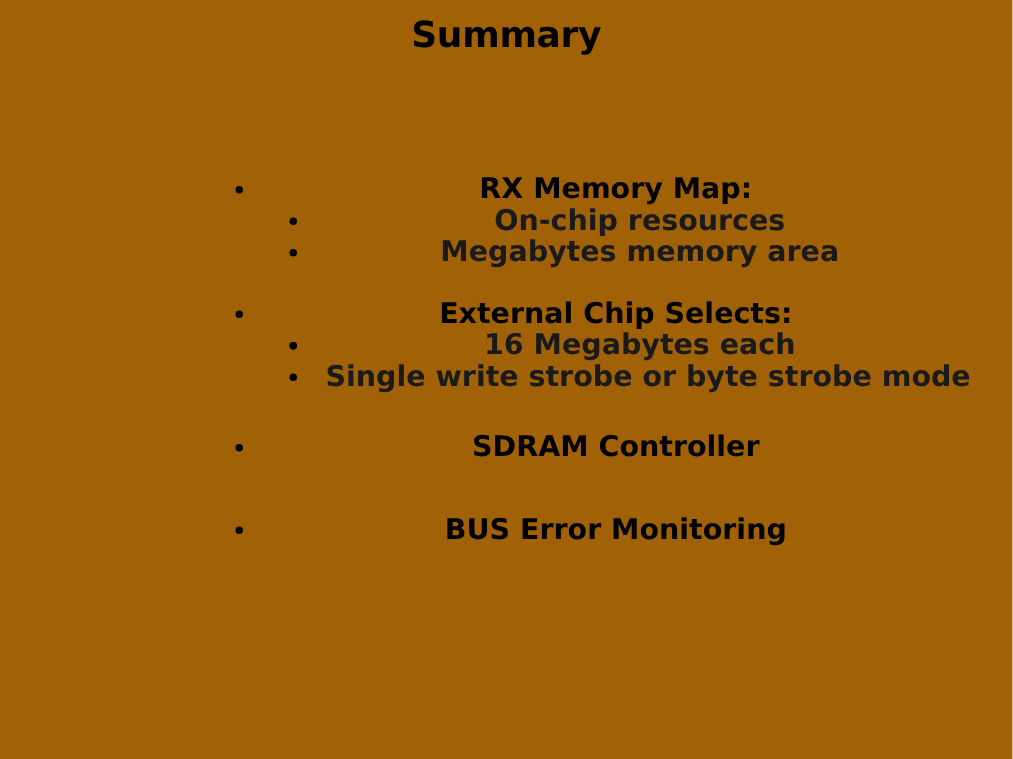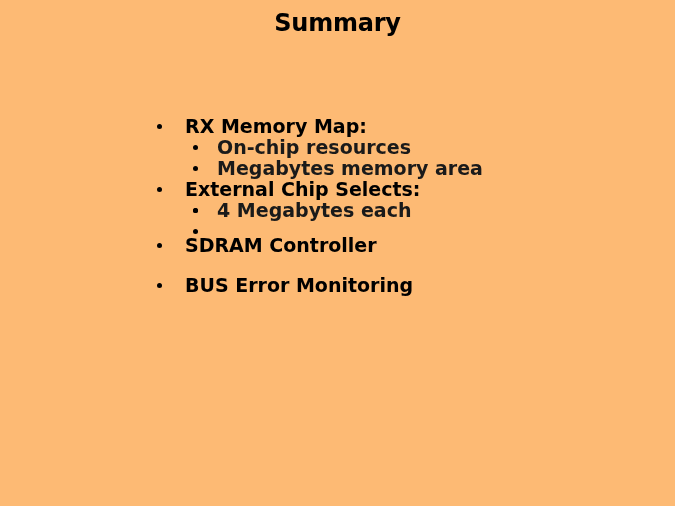--- a/index.html
+++ b/index.html
@@ -4,21 +4,21 @@
 <style>
   html, body {
     margin: 0;
     padding: 0;
     background: #ffffff;
   }
   .slide {
     position: relative;
     width: 675px;
     height: 506px;
-    background: #fdba74;
+    background: #a16207;
     overflow: hidden;
     font-family: "DejaVu Sans", "Liberation Sans", sans-serif;
   }
   .title {
     position: absolute;
     top: 9px;
     left: 0;
     width: 675px;
     margin: 0;
     text-align: center;
@@ -53,24 +53,24 @@
   .dot {
     position: absolute;
     top: 8px;
     width: 5px;
     height: 5px;
     border-radius: 50%;
     background: #000000;
   }
   .d1 { left: 1px; }
   .d2 { left: 37px; }
-  .group { margin: 0; }
-  .g1 { }
-  .g2 { margin-top: 14px; }
-  .g3 { margin-top: 19px; }
+  .group { margin: 0; text-align: center; }
+  .g1 { margin-top: 20px; }
+  .g2 { margin-top: 26px; }
+  .g3 { margin-top: 34px; }
 </style>
 </head>
 <body>
 
 <div class="slide">
 
   <h1 class="title">Summary</h1>
 
   <div class="content">
 
@@ -92,24 +92,25 @@
     <section class="group g1">
       <div class="line l1">
         <span class="dot d1"></span>
         <span>External Chip Selects:</span>
       </div>
       <div class="line l2">
         <span class="dot d2"></span>
       </div>
       <div class="line l2">
         <span class="dot d2"></span>
-        <span>4 Megabytes each</span>
+        <span>16 Megabytes each</span>
       </div>
       <div class="line l2">
         <span class="dot d2"></span>
+        <span>Single write strobe or byte strobe mode</span>
       </div>
     </section>
 
     <section class="group g2">
       <div class="line l1">
         <span class="dot d1"></span>
         <span>SDRAM Controller</span>
       </div>
     </section>
 

